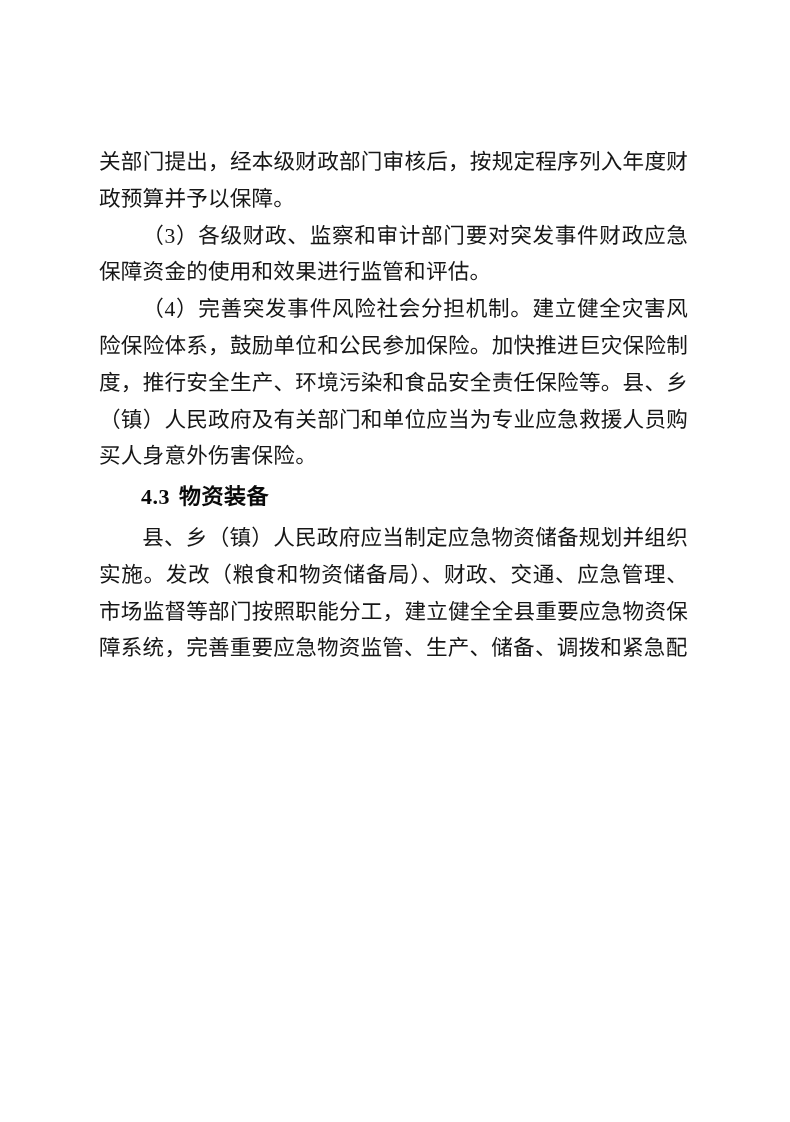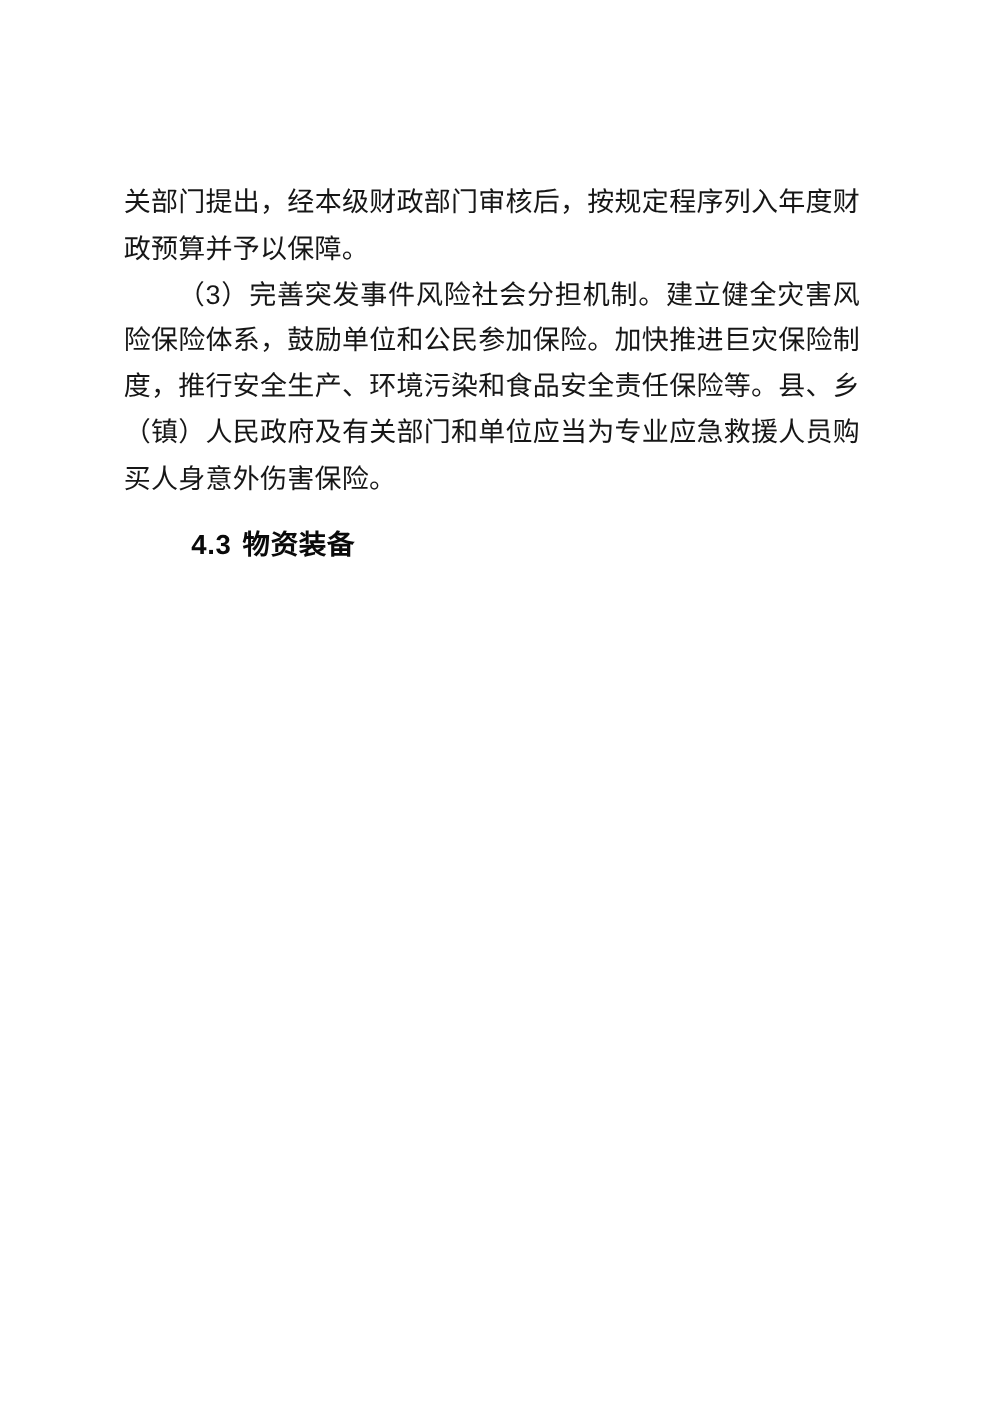--- a/index.html
+++ b/index.html
@@ -6,42 +6,42 @@
     margin: 0;
     padding: 0;
     background: #ffffff;
   }
   .page {
     position: relative;
     width: 790px;
     height: 956px;
     background: #ffffff;
     overflow: hidden;
-    font-family: Liberation Sans, sans-serif;
+    font-family: Liberation Serif, serif;
   }
   .content {
     position: absolute;
     left: 99px;
     top: 144px;
     width: 589px;
   }
   .para {
     margin: 0;
     font-size: 21.6px;
     line-height: 36.8px;
     color: #161616;
     text-align: justify;
     text-indent: 2em;
     letter-spacing: 0.2px;
   }
   .para.no-indent {
     text-indent: 0;
   }
   .section-heading {
-    margin: 16px;
+    margin: 4px;
     padding-left: 38px;
     font-size: 22px;
     line-height: 36.8px;
     font-weight: 700;
     color: #0a0a0a;
     letter-spacing: 0.5px;
   }
   .section-heading .section-number {
     margin-right: 9px;
   }
@@ -58,24 +58,26 @@
   .footer .dash {
     letter-spacing: 0;
   }
 </style>
 </head>
 <body>
 
 <div class="page">
   <main class="content">
     <p class="para no-indent">关部门提出，经本级财政部门审核后，按规定程序列入年度财政预算并予以保障。</p>
-    <p class="para">（3）完善突发事件风险社会分担机制。建立健全灾害风险保险体系，鼓励单位和公民参加保险。加快推进巨灾保险制度，推行安全生产、环境污染和食品安全责任保险等。县、乡（镇）人民政府及有关部门和单位应当为专业应急救援人员购买人身意外伤害保险。</p>
+    <p class="para">（3）各级财政、监察和审计部门要对突发事件财政应急保障资金的使用和效果进行监管和评估。</p>
+    <p class="para">（4）完善突发事件风险社会分担机制。建立健全灾害风险保险体系，鼓励单位和公民参加保险。加快推进巨灾保险制度，推行安全生产、环境污染和食品安全责任保险等。县、乡（镇）人民政府及有关部门和单位应当为专业应急救援人员购买人身意外伤害保险。</p>
     <h2 class="section-heading">
       <span class="section-number">4.3</span><span>物资装备</span>
     </h2>
+    <p class="para">县、乡（镇）人民政府应当制定应急物资储备规划并组织实施。发改（粮食和物资储备局）、财政、交通、应急管理、市场监督等部门按照职能分工，建立健全全县重要应急物资保障系统，完善重要应急物资监管、生产、储备、调拨和紧急配</p>
   </main>
 
   <footer class="footer">
     <span class="dash">—</span>
     <span class="pagenum">34</span>
     <span class="dash">—</span>
   </footer>
 </div>
 
 </body></html>

